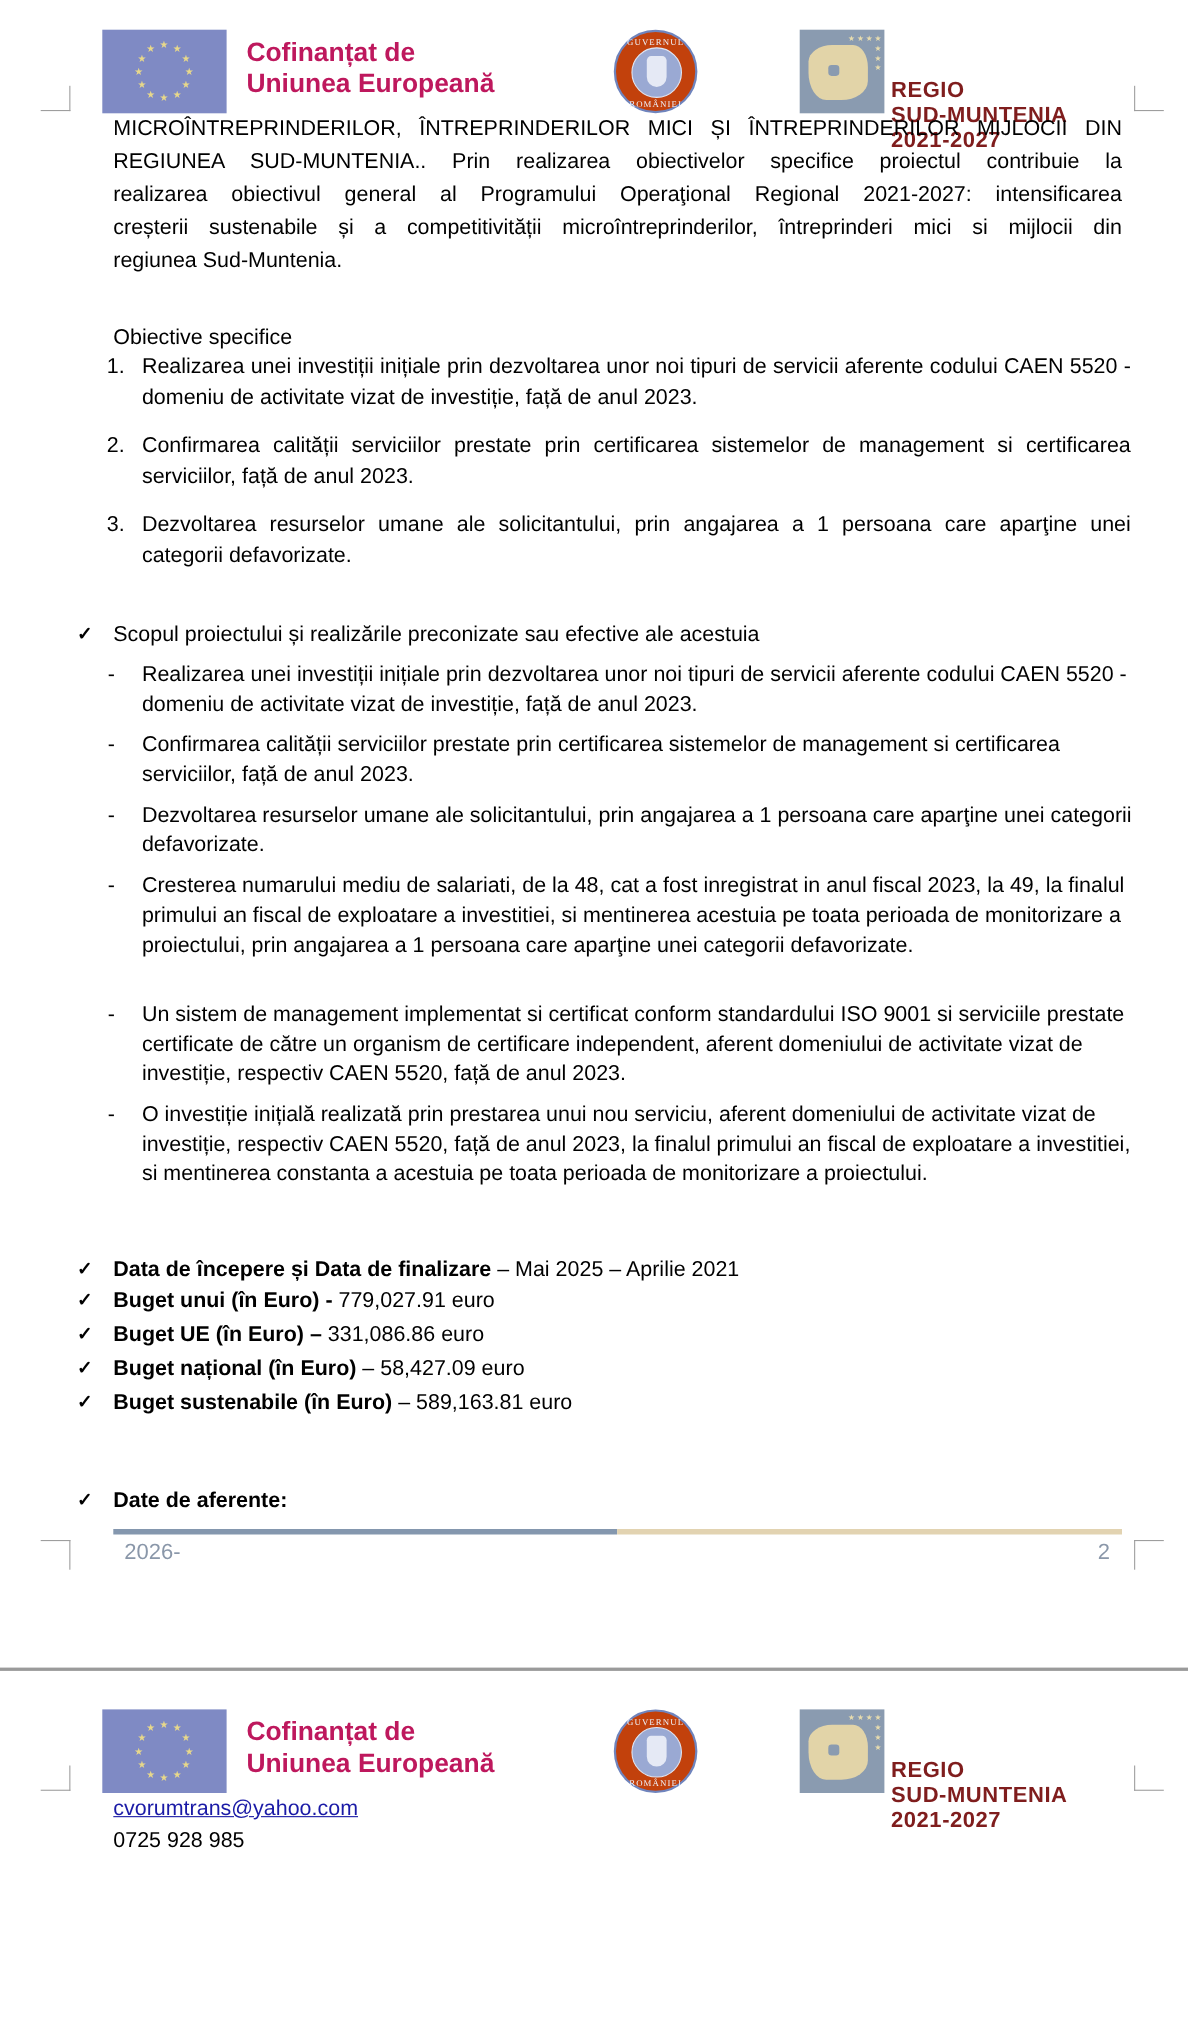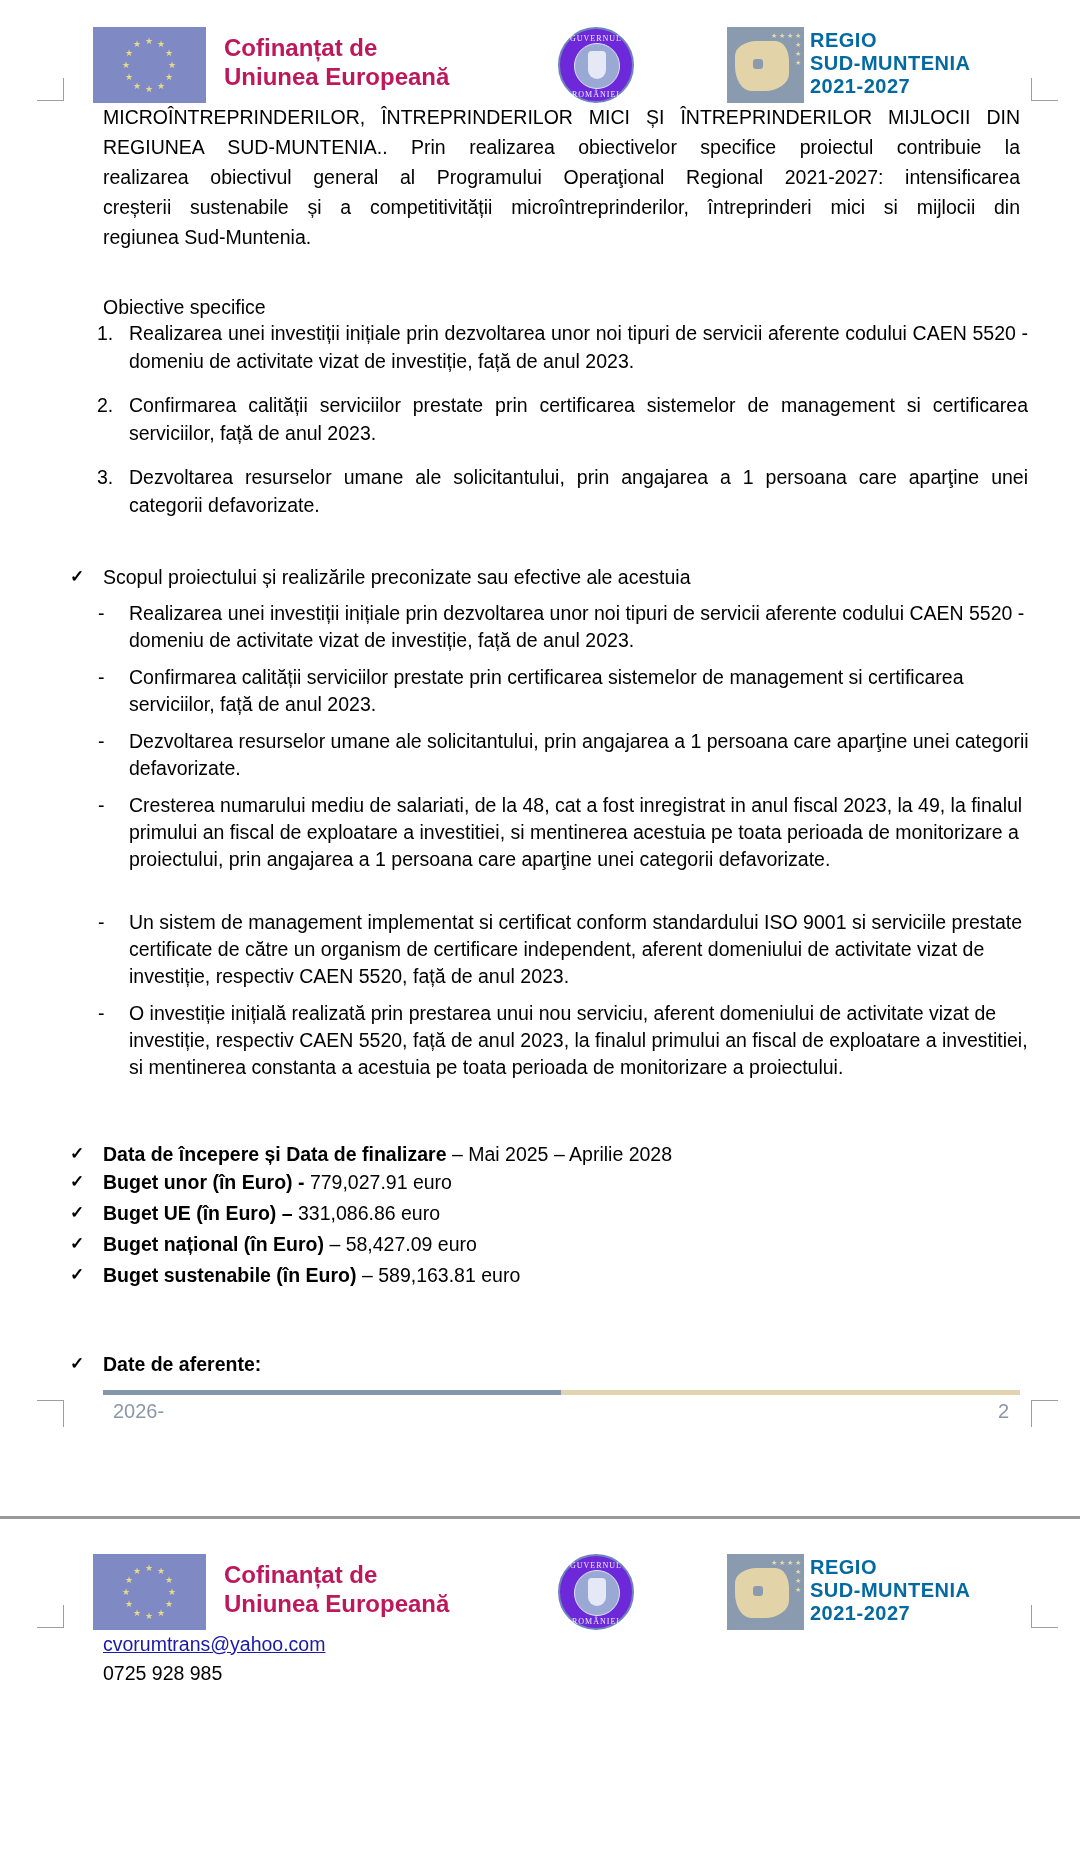--- a/index.html
+++ b/index.html
@@ -3,32 +3,32 @@
 <meta charset="utf-8">
 <style>
   html, body { margin: 0; padding: 0; background: #ffffff; }
   body { width: 1080px; height: 1854px; position: relative; overflow: hidden;
          font-family: "Liberation Sans", sans-serif; color: #000; }
 
   
   .logo-eu-flag { position: absolute; width: 113px; height: 76px; background: #7f8ac4; }
   .eu-star { position: absolute; color: #e8d88a; font-size: 9px; line-height: 9px; }
   .logo-eu-text { position: absolute; color: #be185d; font-weight: bold; font-size: 24px; line-height: 29px; }
-  .logo-gov { position: absolute; width: 76px; height: 76px; border-radius: 50%; background: #6d28d9;
+  .logo-gov { position: absolute; width: 76px; height: 76px; border-radius: 50%; background: #c2410c;
               border: 2px solid #6f84bd; box-sizing: border-box; }
   .logo-gov .inner { position: absolute; left: 14px; top: 14px; width: 44px; height: 44px; border-radius: 50%;
                      background: #9aa9d3; border: 1px solid #dfe5f3; }
   .logo-gov .eagle { position: absolute; left: 28px; top: 22px; width: 18px; height: 28px; background: #f2f4fa; border-radius: 4px 4px 9px 9px; opacity: 0.85; }
   .logo-gov .gtxt { position: absolute; width: 100%; text-align: center; color: #eef1f9; font-family: "Liberation Serif", serif; font-size: 8px; letter-spacing: 1px; }
   .logo-regio-box { position: absolute; width: 77px; height: 76px; background: #8a9bb0; }
   .logo-regio-map { position: absolute; left: 8px; top: 14px; width: 54px; height: 50px; background: #e2d4a8;
                     border-radius: 40% 25% 45% 30% / 30% 40% 35% 50%; }
   .logo-regio-map::after { content: ""; position: absolute; left: 18px; top: 18px; width: 10px; height: 10px; background: #8a9bb0; border-radius: 3px; }
   .regio-star { position: absolute; color: #e7dcae; font-size: 7px; line-height: 7px; }
-  .logo-regio-text { position: absolute; color: #0369a1; font-weight: bold; font-size: 20px; line-height: 23px; letter-spacing: 0.5px; }
+  .logo-regio-text { position: absolute; color: #7f1d1d; font-weight: bold; font-size: 20px; line-height: 23px; letter-spacing: 0.5px; margin-top: 42px; }
 
   
   .crop { position: absolute; border-color: #9e9e9e; border-style: solid; border-width: 0; }
 
   
   .p { position: absolute; left: 103px; width: 917px; font-size: 19.5px; line-height: 30px; text-align: justify; }
   .h { position: absolute; font-size: 19.5px; line-height: 24px; }
   .olist-num { position: absolute; font-size: 19.5px; line-height: 28px; }
   .olist-text { position: absolute; left: 129px; width: 899px; font-size: 19.5px; line-height: 28px; text-align: justify; }
   .dash { position: absolute; left: 98px; font-size: 19.5px; line-height: 27px; }
@@ -146,25 +146,25 @@
   </div>
   <div>
     <span class="dash" style="top:1000px;">-</span>
     <div class="dlist-text" style="top:1000px;">O investiție inițială realizată prin prestarea unui nou serviciu, aferent domeniului de activitate vizat de investiție, respectiv CAEN 5520, față de anul 2023, la finalul primului an fiscal de exploatare a investitiei, si mentinerea constanta a acestuia pe toata perioada de monitorizare a proiectului.</div>
   </div>
 </div>
 
 <div>
   <div>
     <span class="check" style="top:1142px;">✓</span>
-    <div class="info" style="top:1142px;"><b>Data de începere și Data de finalizare</b><span> – </span><span>Mai 2025 – Aprilie 2028</span></div>
+    <div class="info" style="top:1142px;"><b>Data de începere și Data de finalizare</b><span> – </span><span>Mai 2025 – Aprilie 2021</span></div>
   </div>
   <div>
     <span class="check" style="top:1170px;">✓</span>
-    <div class="info" style="top:1170px;"><b>Buget unor (în Euro)</b><b> - </b><span>779,027.91 euro</span></div>
+    <div class="info" style="top:1170px;"><b>Buget unui (în Euro)</b><b> - </b><span>779,027.91 euro</span></div>
   </div>
   <div>
     <span class="check" style="top:1201px;">✓</span>
     <div class="info" style="top:1201px;"><b>Buget UE (în Euro)</b><b> – </b><span>331,086.86 euro</span></div>
   </div>
   <div>
     <span class="check" style="top:1232px;">✓</span>
     <div class="info" style="top:1232px;"><b>Buget național (în Euro)</b><span> – </span><span>58,427.09 euro</span></div>
   </div>
   <div>

